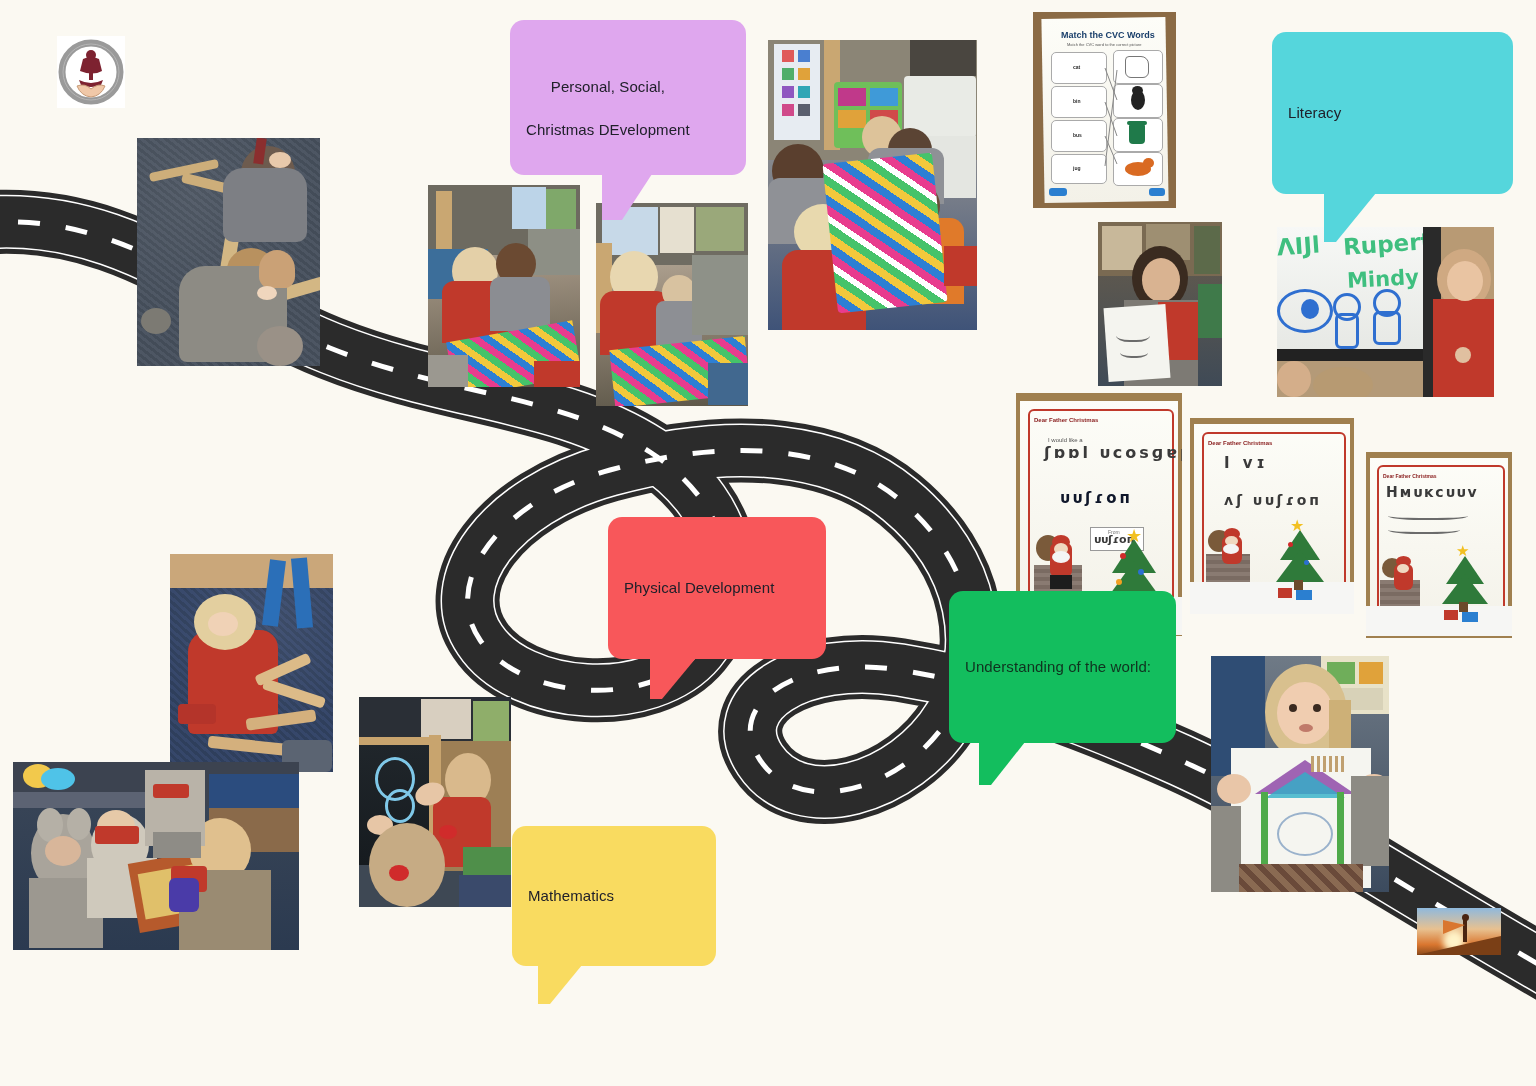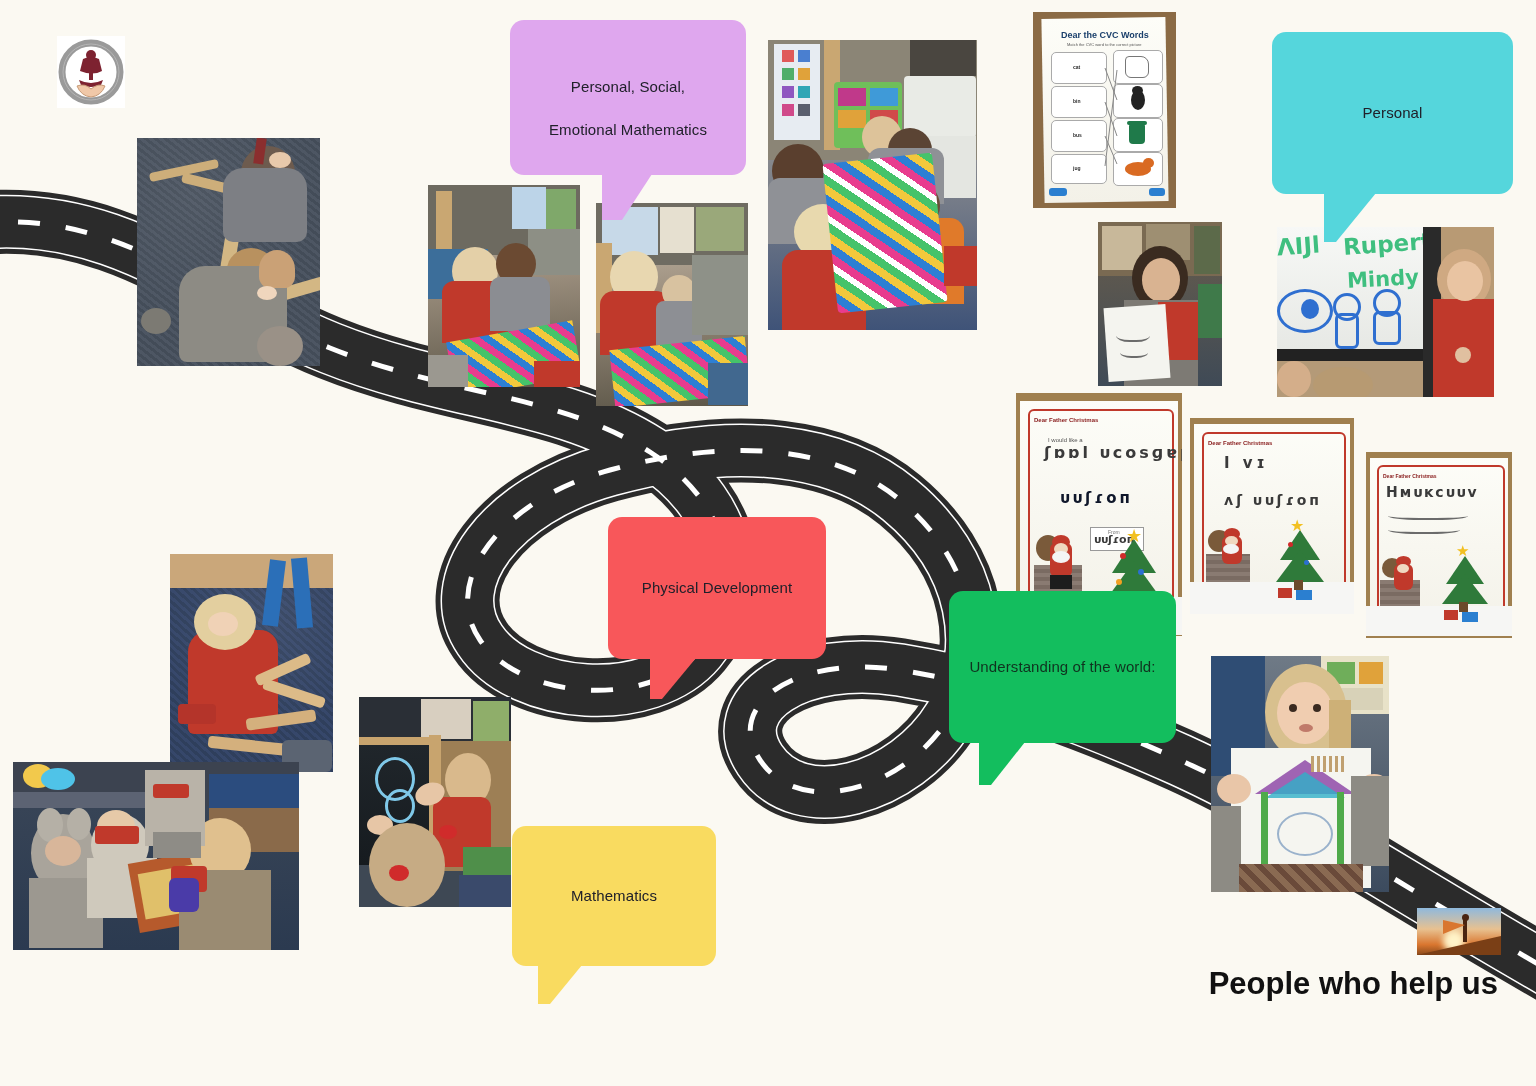--- a/index.html
+++ b/index.html
@@ -14,21 +14,21 @@
 
   
   #road-layer{position:absolute;left:0;top:0;width:1536px;height:1086px;z-index:10;pointer-events:none;}
 
   
   .photo{position:absolute;overflow:hidden;background:#cfc9bf;z-index:20;}
   .photo .ph-inner{position:absolute;inset:0;}
 
   
   .bubble{position:absolute;z-index:40;border-radius:14px;
-          display:flex;align-items:center;justify-content:center;text-align:center;}
+          display:flex;align-items:center;justify-content:flex-start;text-align:center;}
   .bubble .btxt{color:#20202a;font-size:15px;line-height:1.45;padding:0 16px;letter-spacing:.1px;}
   .bubble .tail{position:absolute;width:0;height:0;}
 
   
   #page-title{position:absolute;left:152px;top:68px;z-index:50;
      font-size:31px;font-weight:bold;color:#111111;letter-spacing:.2px;}
   #theme-title{position:absolute;right:38px;top:962px;z-index:50;
      font-size:31px;font-weight:bold;color:#111111;text-align:right;line-height:1.45;}
 
   
@@ -265,21 +265,21 @@
       <div class="rect" style="left:14px;top:210px;width:84px;height:80px;background:#c0392b;border-radius:16px 16px 0 0"></div>
       <div class="rect" style="left:62px;top:118px;width:110px;height:150px;background:
          repeating-linear-gradient(40deg,#e83c8e 0 8px,#2d7fd4 8px 16px,#f2c83c 16px 24px,#46c36a 24px 32px,#ffffff 32px 38px);transform:rotate(-6deg);border-radius:4px"></div>
       <div class="rect" style="left:176px;top:206px;width:34px;height:40px;background:#c0392b"></div>
     </div>
   </div>
 
   <div class="photo" style="left:1033px;top:12px;width:143px;height:196px;">
     <div class="ph-inner" style="background:#8b6b45">
       <div class="rect bg-paper" style="left:10px;top:6px;width:124px;height:184px;transform:rotate(-1deg)"></div>
-      <div class="txt-mini" style="left:28px;top:18px;color:#1a3f6b;font-size:9px">Dear the CVC Words</div>
+      <div class="txt-mini" style="left:28px;top:18px;color:#1a3f6b;font-size:9px">Match the CVC Words</div>
       <div class="txt-tiny" style="left:34px;top:30px;font-size:4px;color:#555;font-weight:normal">Match the CVC word to the correct picture</div>
       <div class="rect" style="left:18px;top:40px;width:54px;height:30px;border:1px solid #aaa;border-radius:5px;background:#fff"></div>
       <div class="rect" style="left:18px;top:74px;width:54px;height:30px;border:1px solid #aaa;border-radius:5px;background:#fff"></div>
       <div class="rect" style="left:18px;top:108px;width:54px;height:30px;border:1px solid #aaa;border-radius:5px;background:#fff"></div>
       <div class="rect" style="left:18px;top:142px;width:54px;height:28px;border:1px solid #aaa;border-radius:5px;background:#fff"></div>
       <div class="txt-tiny" style="left:40px;top:52px">cat</div>
       <div class="txt-tiny" style="left:40px;top:86px">bin</div>
       <div class="txt-tiny" style="left:40px;top:120px">bus</div>
       <div class="txt-tiny" style="left:40px;top:153px">jug</div>
       <div class="rect" style="left:80px;top:38px;width:48px;height:32px;border:1px solid #aaa;border-radius:5px;background:#fff"></div>
@@ -470,27 +470,27 @@
       <div class="tri" style="left:0px;top:28px;border-left:84px solid transparent;border-right:0 solid transparent;border-bottom:19px solid #7a3f16"></div>
       <div class="rect" style="left:46px;top:10px;width:4px;height:24px;background:#4a2410"></div>
       <div class="blob" style="left:45px;top:6px;width:7px;height:7px;background:#4a2410"></div>
       <div class="tri" style="left:26px;top:12px;border-left:22px solid #d9762f;border-top:5px solid transparent;border-bottom:9px solid transparent"></div>
     </div>
   </div>
 
   <div class="bubble" style="left:510px;top:20px;width:236px;height:155px;background:#DFA7EE;">
     <div class="btxt" style="white-space:pre-line">
       <span>Personal, Social,</span><br>
-      <span>Emotional Mathematics</span>
+      <span>Christmas DEvelopment</span>
     </div>
     <div class="tail" style="left:92px;bottom:-45px;border-left:20px solid #DFA7EE;border-right:30px solid transparent;border-top:46px solid #DFA7EE;"></div>
   </div>
 
   <div class="bubble" style="left:1272px;top:32px;width:241px;height:162px;background:#55D6DC;">
-    <div class="btxt">Personal</div>
+    <div class="btxt">Literacy</div>
     <div class="tail" style="left:52px;bottom:-48px;border-left:12px solid #55D6DC;border-right:40px solid transparent;border-top:49px solid #55D6DC;"></div>
   </div>
 
 
   <div class="bubble" style="left:608px;top:517px;width:218px;height:142px;background:#F8575A;">
     <div class="btxt">Physical Development</div>
     <div class="tail" style="left:42px;bottom:-40px;border-left:12px solid #F8575A;border-right:34px solid transparent;border-top:41px solid #F8575A;"></div>
   </div>
 
   <div class="bubble" style="left:949px;top:591px;width:227px;height:152px;background:#13BE5E;">
@@ -514,16 +514,15 @@
         <rect x="32" y="30" width="4" height="14"></rect>
         <path d="M22 44 q12 6 24 0 l-2 5 q-10 4 -20 0 z"></path>
       </g>
       <path d="M20 50 q8 -3 14 3 q7 -6 14 -3 q-4 10 -14 11 q-10 -1 -14 -11 z" fill="#f0c8a8" stroke="#c79a76" stroke-width="1"></path>
       <circle cx="34" cy="36" r="28" fill="none" stroke="#b5b5b5" stroke-width="1"></circle>
     </svg>
   </div>
 
 
   <div id="theme-title">
-    <div>People who help us</div>
   </div>
 
 </div>
 
 </body></html>

